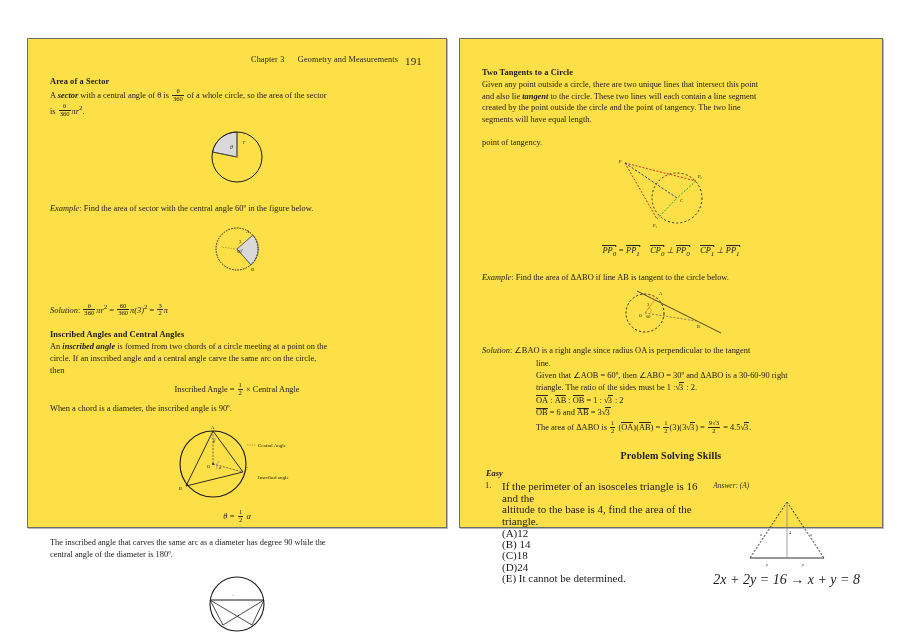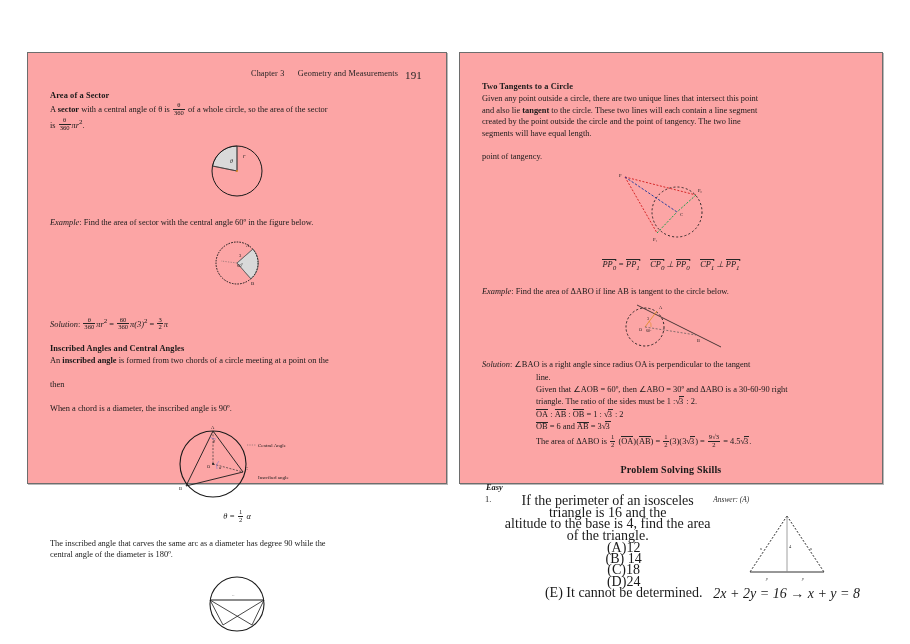--- a/index.html
+++ b/index.html
@@ -14,23 +14,23 @@
     color: #1a1a1a;
     overflow: hidden;
   }
   .spread {
     position: relative;
     width: 910px;
     height: 644px;
   }
   .page {
     position: absolute;
-    top: 52px;
-    height: 432px;
-    background: #fca5a5;
+    top: 38px;
+    height: 490px;
+    background: #fde047;
     border: 1px solid #6d6d6d;
     box-sizing: border-box;
     box-shadow: 1px 1px 0 #b9b9b9;
   }
   .page-left  { left: 27px;  width: 420px; }
   .page-right { left: 459px; width: 424px; }
 
   .page-inner {
     position: relative;
     width: 100%;
@@ -70,21 +70,21 @@
     font-weight: bold;
     margin: 13px 0 2px 0;
     letter-spacing: .1px;
   }
   p.body {
     font-size: 8.4px;
     line-height: 11.6px;
     margin: 0 0 0 0;
     text-align: left;
   }
-  .b { font-weight: bold; }
+  .b { font-weight: bold; font-style: italic; }
   .i { font-style: italic; }
 
   .centered {
     text-align: center;
     font-size: 8.4px;
     line-height: 12px;
   }
 
   .solution-block {
     font-size: 8.4px;
@@ -168,36 +168,34 @@
   }
   .qnum {
     width: 20px;
     flex: 0 0 20px;
     font-size: 8.4px;
     padding-left: 3px;
     box-sizing: border-box;
   }
   .qbody {
     flex: 1 1 auto;
-    font-size: 14px;
+    font-size: 11px;
     line-height: 11.4px;
-    text-align: center;
   }
   .qans {
     flex: 0 0 132px;
     font-size: 8.4px;
     position: relative;
   }
   .ans-label {
     font-style: italic;
     font-size: 7.4px;
     color: #2b2b2b;
   }
   .choices {
-    margin-left: 32px;
     margin-top: 1px;
     line-height: 11.2px;
   }
   .eqline {
     font-size: 14px;
     text-align: center;
     margin-top: 2px;
     white-space: nowrap;
   }
 </style>
@@ -255,26 +253,29 @@
 
       <div class="solution-block" style="margin-top:20px;">
         <span class="sol-label">Solution</span>:
         <span class="frac"><span class="num">θ</span><span class="den">360</span></span><span class="i">πr</span><sup>2</sup><span> = </span><span class="frac"><span class="num">60</span><span class="den">360</span></span><span class="i">π(3)</span><sup>2</sup><span> = </span><span class="frac"><span class="num">3</span><span class="den">2</span></span><span class="i">π</span>
       </div>
 
       <div class="h-sub">Inscribed Angles and Central Angles</div>
 
       <p class="body">
         <span>An </span><span class="b">inscribed angle</span><span> is formed from two chords of a circle meeting at a point on the</span><br>
-        <br>
+        <span>circle. If an inscribed angle and a central angle carve the same arc on the circle,</span><br>
         <span>then</span>
       </p>
 
-
-      <p class="body" style="margin-top:13px;">
+      <div class="centered" style="margin-top:6px;">
+        <span>Inscribed Angle = </span><span class="frac"><span class="num">1</span><span class="den">2</span></span><span> × Central Angle</span>
+      </div>
+
+      <p class="body" style="margin-top:6px;">
         <span>When a chord is a diameter, the inscribed angle is 90º.</span>
       </p>
 
       <div class="fig" style="margin-top:8px;">
         <svg width="160" height="80" viewBox="0 0 160 80">
           <circle cx="56" cy="41" r="33" fill="none" stroke="#1a1a1a" stroke-width="1.1"></circle>
           <line x1="56" y1="8" x2="29" y2="63" stroke="#1a1a1a" stroke-width="0.9"></line>
           <line x1="56" y1="8" x2="86" y2="49" stroke="#1a1a1a" stroke-width="0.9"></line>
           <line x1="29" y1="63" x2="86" y2="49" stroke="#1a1a1a" stroke-width="0.9"></line>
           <line x1="56" y1="8" x2="56" y2="41" stroke="#333" stroke-width="0.7" stroke-dasharray="2,1.4"></line>

